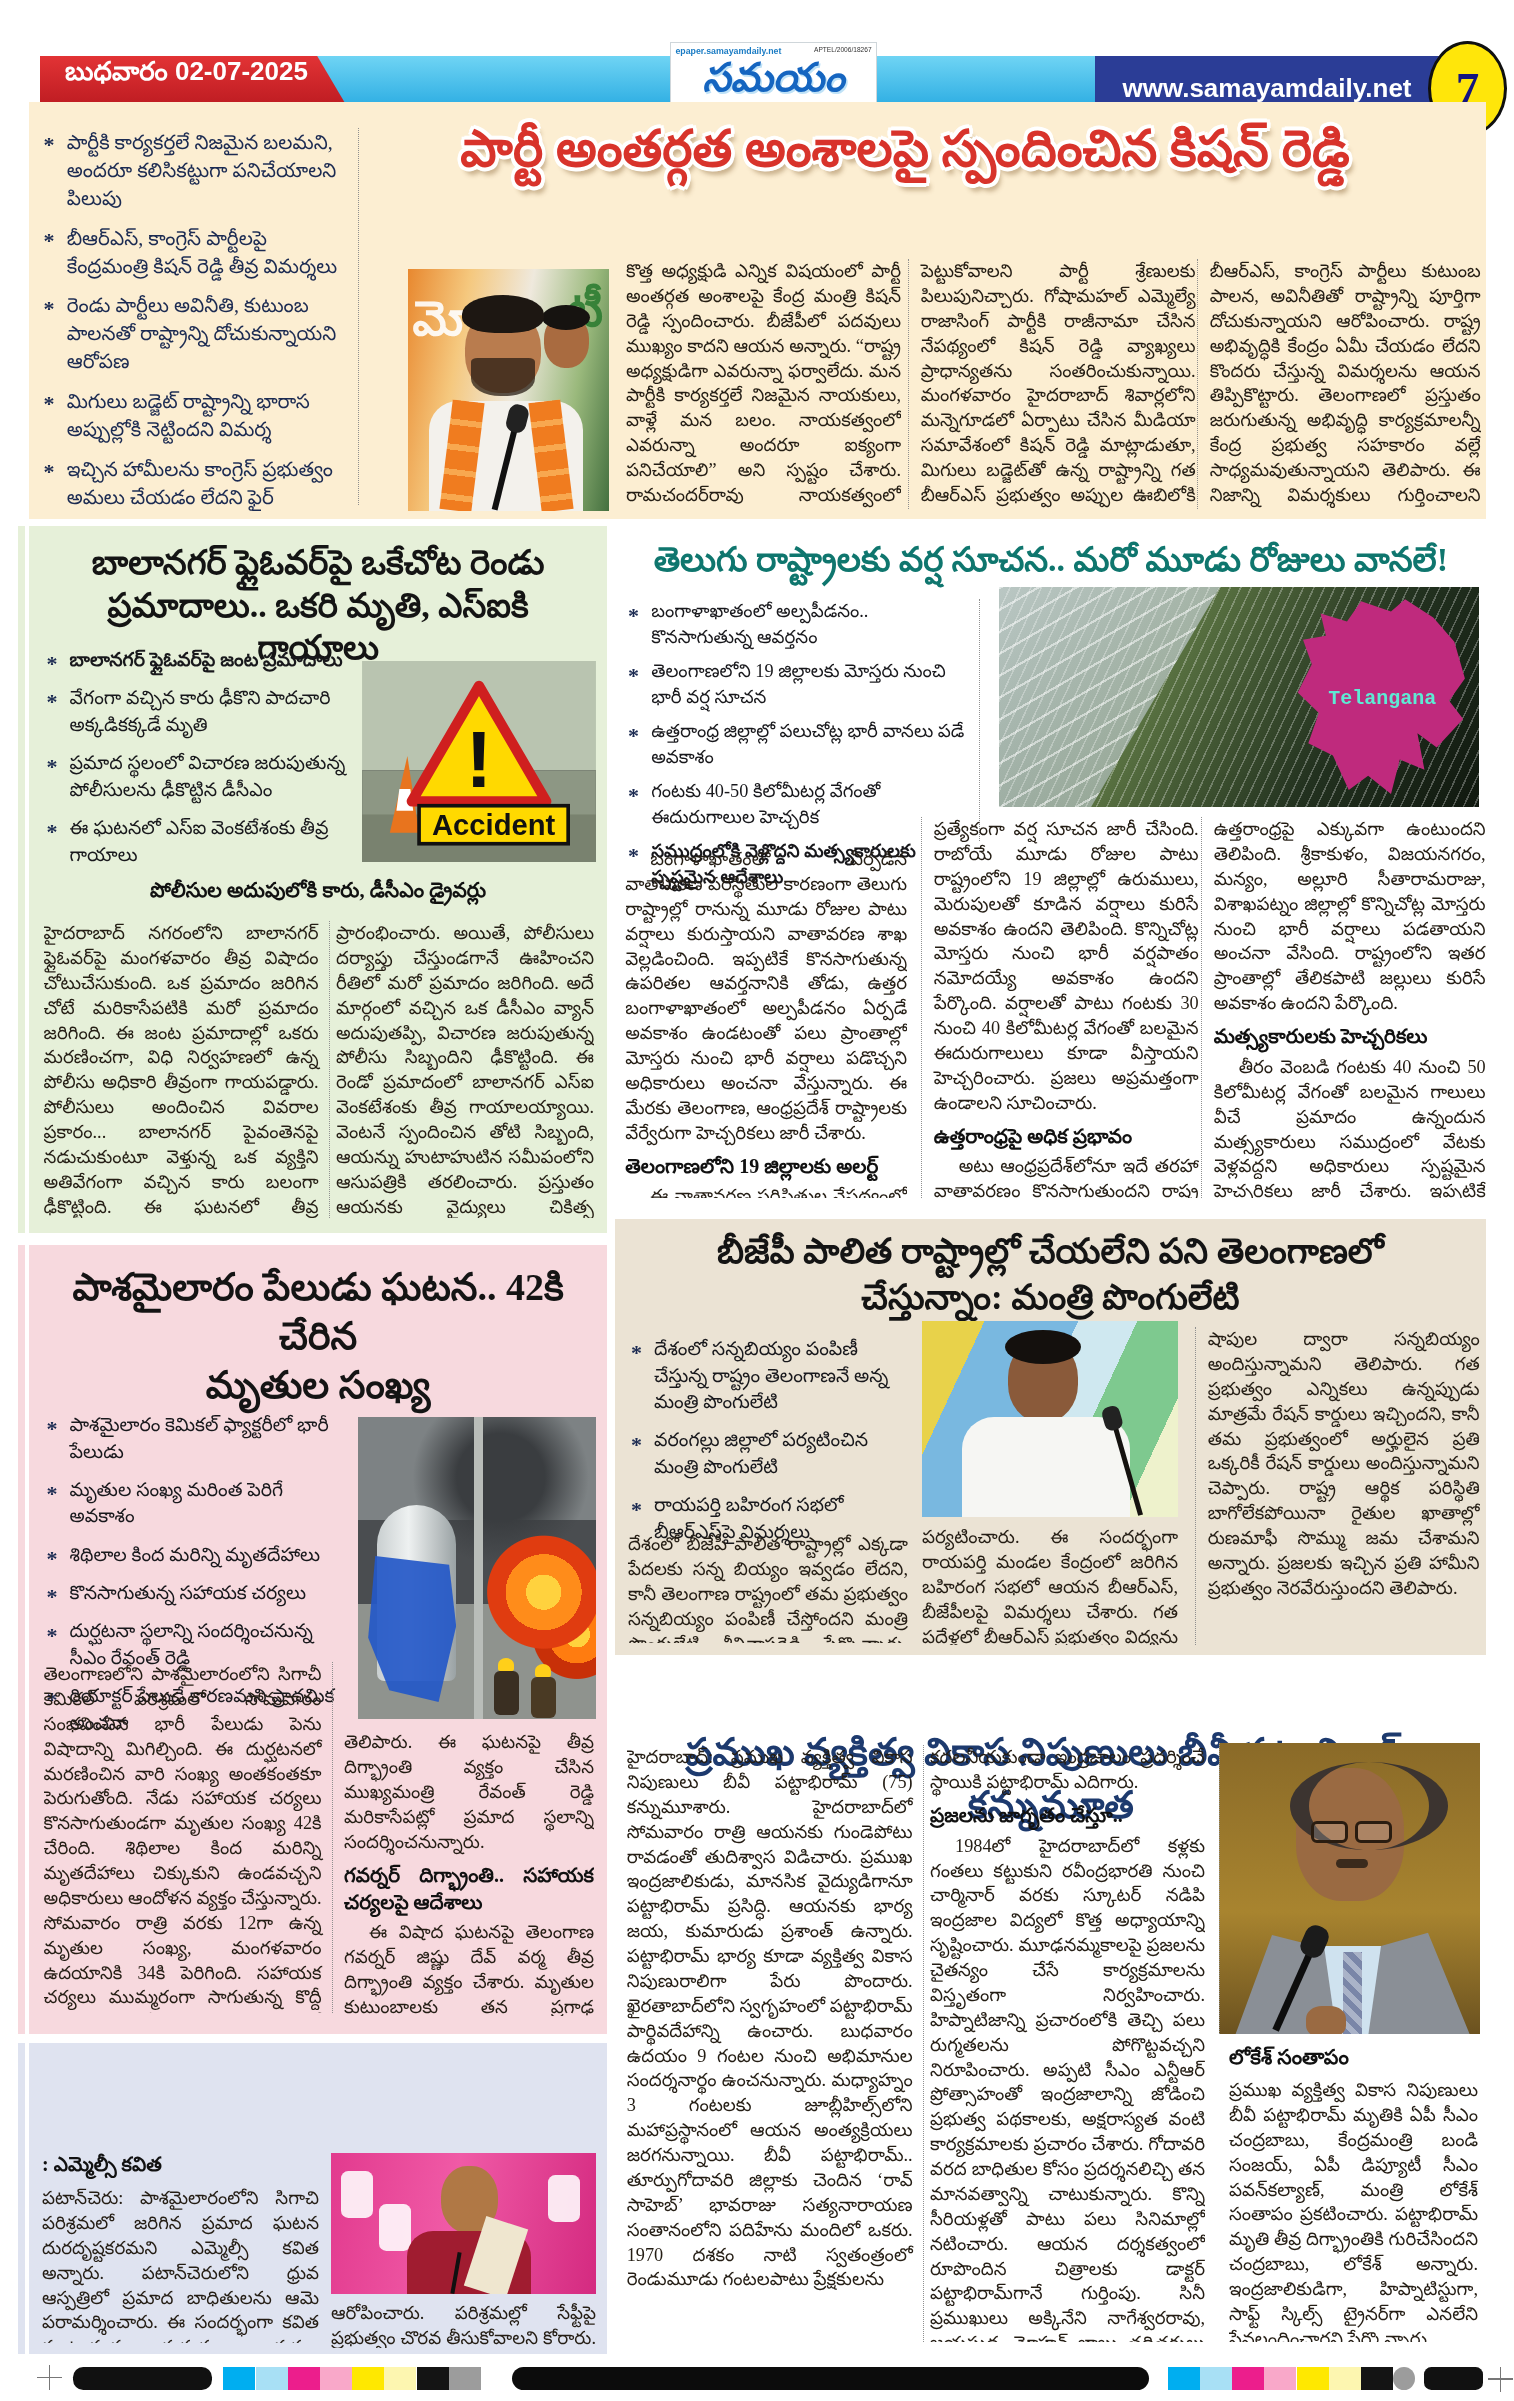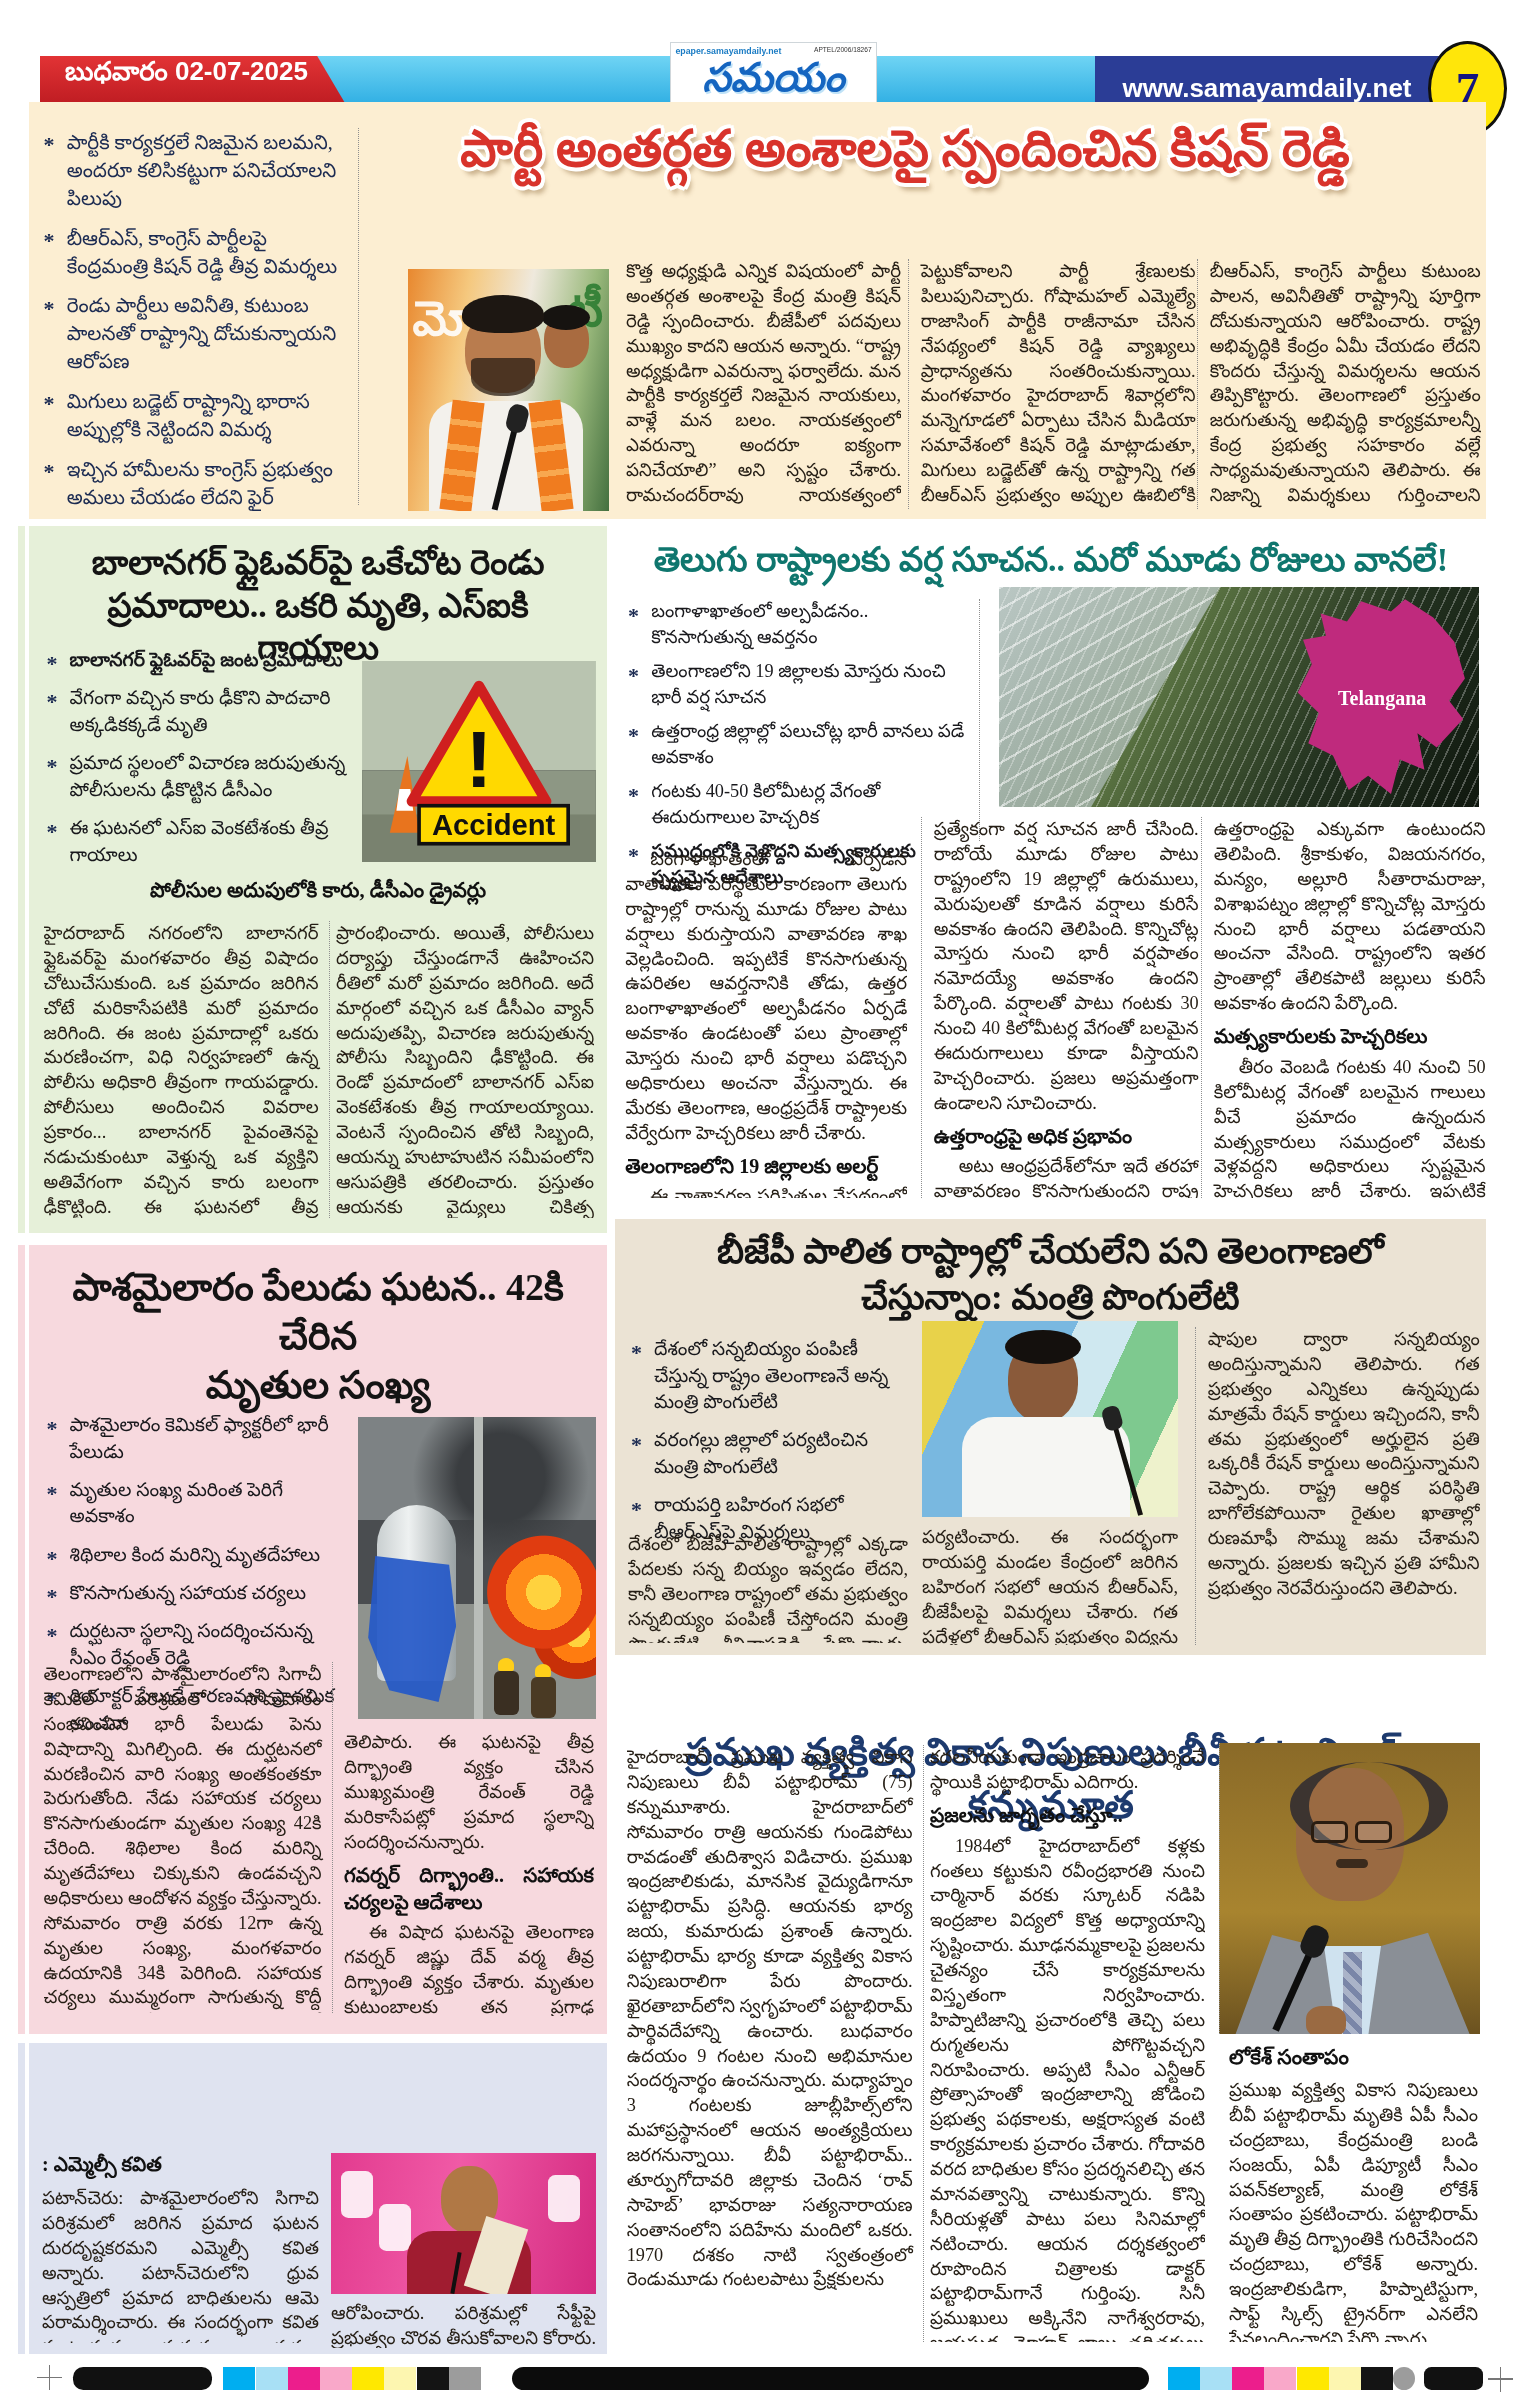--- a/index.html
+++ b/index.html
@@ -64,21 +64,21 @@
   #ph-kishan .man2{position:absolute;right:20.5px;top:45px;width:45px;height:54px;background:#a96b40;border-radius:46%;}
   #ph-kishan .man2::before{content:"";position:absolute;left:-1.5px;top:-8.8px;width:48px;height:25px;background:#161310;border-radius:50%;}
   
   #ph-rain{left:384px;top:61px;width:480px;height:220px;background:linear-gradient(120deg,#31502f,#5a7342 35%,#22311f 70%,#10180f);}
   #ph-rain .streaks{position:absolute;inset:0;background:repeating-linear-gradient(115deg,rgba(255,255,255,.28) 0 1.5px,transparent 1.5px 9.5px);}
   #ph-rain .umb{position:absolute;left:0;top:0;width:307px;height:220px;background:linear-gradient(135deg,rgba(225,233,238,.78),rgba(160,175,185,.45));clip-path:polygon(0 0,72% 0,30% 100%,0 100%);}
   #ph-rain .umb::after{content:"";position:absolute;left:0;top:0;width:100%;height:100%;background:repeating-linear-gradient(150deg,rgba(255,255,255,.5) 0 2.2px,transparent 2.2px 19px);}
   #ts-map{position:absolute;right:8.8px;top:10.2px;width:172px;height:199px;background:#bf2a7d;border:2.9px solid #fff;
     clip-path:polygon(38% 2%,55% 7%,63% 1%,79% 10%,91% 22%,97% 40%,88% 51%,96% 60%,81% 74%,70% 67%,74% 85%,60% 80%,55% 97%,42% 88%,31% 95%,22% 78%,8% 72%,14% 57%,2% 47%,10% 33%,5% 21%,18% 19%,15% 8%,30% 12%);
     display:flex;align-items:center;justify-content:center;}
-  #ts-map span{color:#ffffff;font-size:20px;font-weight:bold;}
+  #ts-map span{color:#5eead4;font-size:20px;font-weight:bold;font-family:Liberation Mono, monospace;}
   
   #ph-pong{left:307px;top:102px;width:256px;height:196px;background:linear-gradient(115deg,#e8d24a 0 18%,#79b8e0 18% 45%,#cfe8f0 45% 62%,#7ec98f 62% 84%,#eef2cc 84%);}
   #ph-pong .head{position:absolute;left:86px;top:19px;width:70px;height:82px;background:#8a5a3a;border-radius:46%;}
   #ph-pong .head::before{content:"";position:absolute;left:-2.9px;top:-10.2px;width:76px;height:34px;background:#14100d;border-radius:50%;}
   #ph-pong .shirt{position:absolute;left:40px;bottom:0;width:168px;height:100px;background:#f6f6f3;border-radius:32px 32px 0 0;}
   #ph-pong .mic{position:absolute;right:48px;bottom:0;width:5.1px;height:95px;background:#15120f;transform:rotate(-16deg);}
   #ph-pong .mic::before{content:"";position:absolute;left:-6.6px;top:-17.6px;width:17.6px;height:23.4px;background:#222;border-radius:7.3px;}
   
   #ph-fire{left:329px;top:172px;width:238px;height:302px;background:
     radial-gradient(circle at 78% 58%,#ffd23e 0 17.6px,#ff8c1a 17.6px 38px,#e03c10 38px 56px,transparent 57px),

